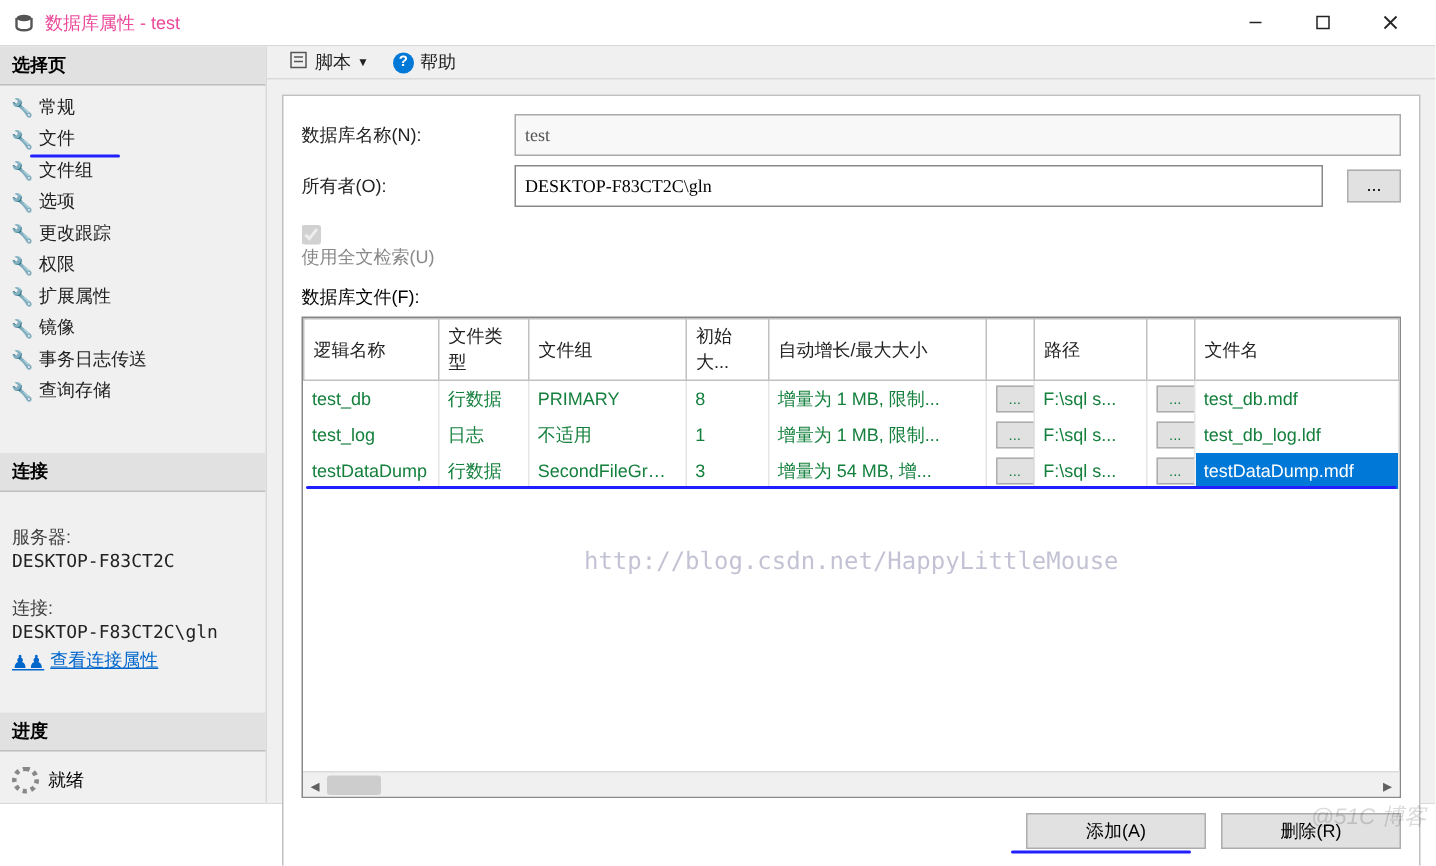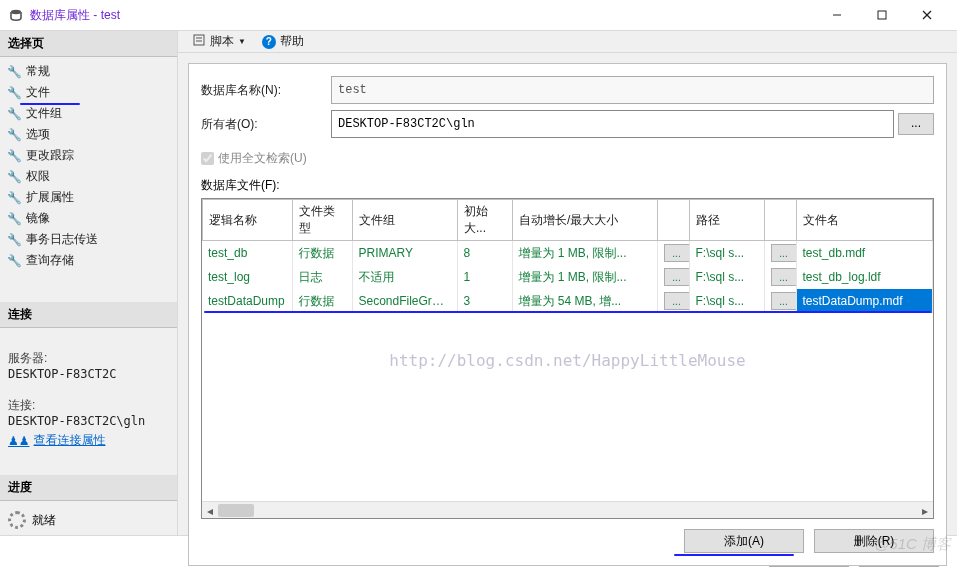--- a/index.html
+++ b/index.html
@@ -1,19 +1,19 @@
 <!DOCTYPE html>
 <html><head>
 <meta charset="utf-8">
 <style>
 * { box-sizing: border-box; margin: 0; padding: 0; font-family: "Microsoft YaHei", "Segoe UI", Tahoma, sans-serif; font-size: 12px; }
 body { background: #fff; width: 957px; height: 577px; overflow: hidden; position: relative; }
 .titlebar { height: 30px; display: flex; align-items: center; padding: 0 8px; background: #fff; }
 .titlebar .icon-slot { width: 16px; height: 16px; margin-right: 6px; display: flex; align-items: center; justify-content: center; }
-.titlebar .title { flex: 1; color: #6d28d9; }
+.titlebar .title { flex: 1; color: #ec4899; }
 .titlebar .win-btns { display: flex; }
 .titlebar .win-btn { width: 45px; height: 30px; display: flex; align-items: center; justify-content: center; color: #222; cursor: default; }
 .main { display: flex; height: 505px; border-top: 1px solid #d9d9d9; }
 .sidebar { width: 178px; background: #f0f0f0; border-right: 1px solid #d9d9d9; display: flex; flex-direction: column; }
 .section-header { background: #e1e1e1; padding: 4px 8px; font-weight: bold; border-bottom: 1px solid #c0c0c0; }
 .nav-list { padding: 4px 0; }
 .nav-item { display: flex; align-items: center; padding: 2px 8px; cursor: default; color: #222; }
 .nav-item .nav-icon { width: 14px; height: 14px; margin-right: 4px; display: flex; align-items: center; justify-content: center; color: #555; }
 .nav-item.active { position: relative; }
 .annot-underline-blue { position: absolute; height: 2px; background: #2020ff; bottom: -2px; left: 0; border-radius: 1px; }
@@ -22,26 +22,26 @@
 .conn-label { color: #404040; margin-top: 16px; }
 .conn-value { font-family: Consolas, monospace; color: #222; margin-bottom: 4px; }
 .conn-link { color: #0066cc; text-decoration: underline; cursor: default; display: flex; align-items: center; gap: 4px; margin-top: 4px; }
 .spinner { width: 18px; height: 18px; border: 3px dotted #888; border-radius: 50%; display: inline-block; margin-right: 6px; vertical-align: middle; }
 .status-row { display: flex; align-items: center; padding-top: 4px; }
 .content { flex: 1; display: flex; flex-direction: column; background: #f0f0f0; }
 .toolbar { height: 30px; display: flex; padding: 0 10px; gap: 8px; border-bottom: 1px solid #d9d9d9; }
 .toolbar .tool-btn { display: flex; align-items: center; gap: 4px; padding: 2px 4px; cursor: default; color: #222; }
 .toolbar .help-icon { width: 14px; height: 14px; background: #0078d7; color: #fff; border-radius: 50%; display: flex; align-items: center; justify-content: center; font-weight: bold; font-size: 10px; }
 .panel { margin: 10px; background: #fff; border: 1px solid #c0c0c0; flex: 1; padding: 12px; display: flex; flex-direction: column; position: relative; }
-.form-row { display: flex; align-items: center; margin-bottom: 6px; }
+.form-row { display: flex; align-items: center; margin-bottom: 6px; gap: 12px; }
 .form-label { width: 130px; color: #222; }
-.form-input { flex: 1; border: 1px solid #888; padding: 2px 6px; height: 28px; font-family: Liberation Mono, monospace; background: #fff; }
+.form-input { flex: 1; border: 1px solid #888; padding: 2px 6px; height: 28px; font-family: Liberation Serif, serif; background: #fff; }
 .form-input.ro { background: #f8f8f8; border: 1px solid #aaa; color: #555; }
 .browse-btn { width: 36px; height: 22px; margin-left: 4px; background: #e1e1e1; border: 1px solid #adadad; text-align: center; line-height: 18px; cursor: default; }
-.checkbox-row { display: flex; align-items: center; margin: 6px 0 10px 0; color: #888; }
+.checkbox-row { display: flex; align-items: flex-start; margin: 6px 0 10px 0; color: #888; flex-direction: column; }
 .checkbox-row input { margin-right: 4px; }
 .grid-label { margin-bottom: 4px; }
 .grid { border: 1px solid #888; background: #fff; }
 .grid table { width: 100%; border-collapse: collapse; table-layout: fixed; }
 .grid th { background: #fff; border: 1px solid #c0c0c0; padding: 3px 6px; text-align: left; font-weight: normal; color: #222; }
 .grid td { border-right: 1px solid #e5e5e5; padding: 3px 6px; color: #15803d; white-space: nowrap; overflow: hidden; text-overflow: ellipsis; }
 .grid tr.selected td.fn { background: #0078d7; color: #fff; }
 .cell-btn { width: 26px; height: 18px; background: #e1e1e1; border: 1px solid #adadad; display: inline-flex; align-items: center; justify-content: center; font-size: 10px; cursor: default; }
 .grid-body-area { height: 260px; overflow: hidden; position: relative; }
 .watermark { position: absolute; top: 110px; left: 50%; transform: translateX(-50%); font-family: Consolas, monospace; font-size: 16px; color: rgba(120,120,160,0.45); pointer-events: none; }

